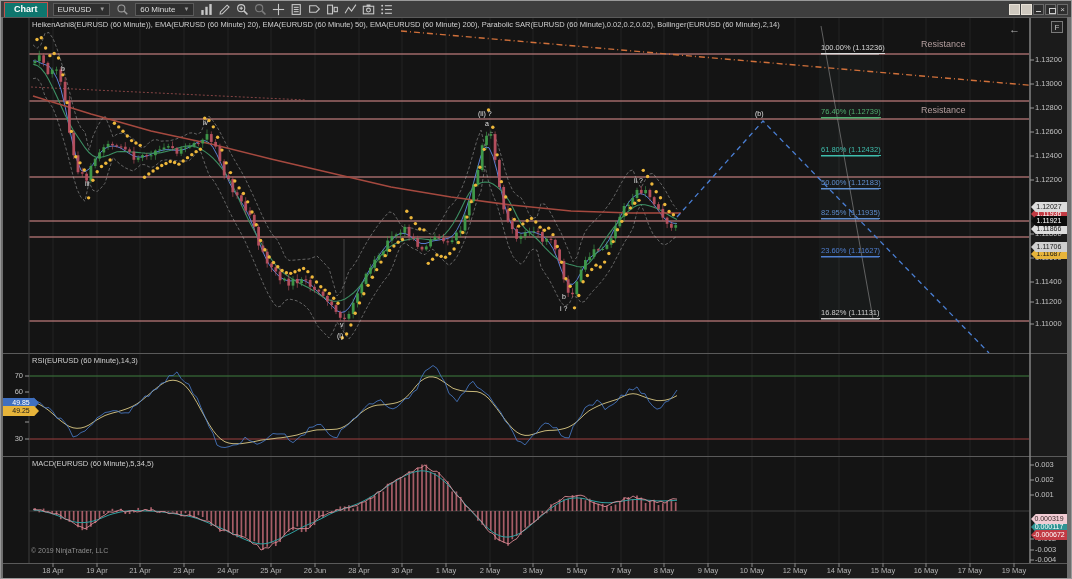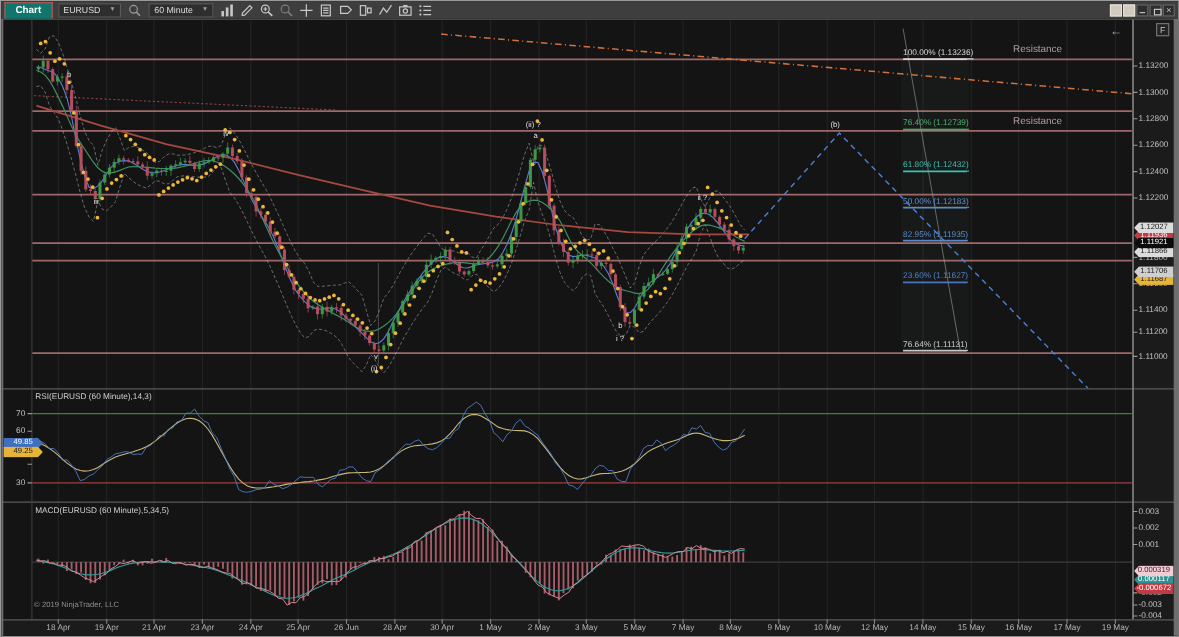--- a/index.html
+++ b/index.html
@@ -861,20 +861,21 @@
       <line x1="882" y1="562" x2="882" y2="566" stroke="#888" stroke-width="1"></line>
       <line x1="925" y1="562" x2="925" y2="566" stroke="#888" stroke-width="1"></line>
       <line x1="969" y1="562" x2="969" y2="566" stroke="#888" stroke-width="1"></line>
       <line x1="1013" y1="562" x2="1013" y2="566" stroke="#888" stroke-width="1"></line>
       <rect x="0" y="16" width="2" height="563" fill="#6e6e6e"></rect>
       <rect x="1066" y="16" width="6" height="563" fill="#6e6e6e"></rect>
       <rect x="0" y="577" width="1072" height="2" fill="#6e6e6e"></rect>
     </svg>
 
   <div class="abs" id="abs-layer">
+    <div class="panel-label" style="left:31px;top:19px;max-width:990px;overflow:hidden">HeikenAshi8(EURUSD (60 Minute)), EMA(EURUSD (60 Minute) 20), EMA(EURUSD (60 Minute) 50), EMA(EURUSD (60 Minute) 200), Parabolic SAR(EURUSD (60 Minute),0.02,0.2,0.02), Bollinger(EURUSD (60 Minute),2,14)</div>
     <div class="panel-label" style="left:31px;top:355px">RSI(EURUSD (60 Minute),14,3)</div>
     <div class="panel-label" style="left:31px;top:458px">MACD(EURUSD (60 Minute),5,34,5)</div>
     <div class="panel-label" style="left:30px;top:546px;font-size:7px;color:#8f8f8f">© 2019 NinjaTrader, LLC</div>
     <div class="backarrow">←</div>
     <div class="fbtn">F</div>
   <div class="lbl" style="left: 1034px; top: 54px; font-size: 7.5px;">1.13200</div>
       <div class="lbl" style="left: 1034px; top: 78px; font-size: 7.5px;">1.13000</div>
       <div class="lbl" style="left: 1034px; top: 102px; font-size: 7.5px;">1.12800</div>
       <div class="lbl" style="left: 1034px; top: 126px; font-size: 7.5px;">1.12600</div>
       <div class="lbl" style="left: 1034px; top: 150px; font-size: 7.5px;">1.12400</div>
@@ -904,21 +905,21 @@
       <div class="badge left" style="left: 2px; top: 405px; background: rgb(231, 180, 58); color: rgb(26, 26, 26); z-index: 3;">49.25</div>
       <div class="badge" style="left: 1030px; top: 513px; background: rgb(242, 204, 212); color: rgb(58, 42, 42); z-index: 3;">0.000319</div>
       <div class="badge" style="left: 1030px; top: 521px; background: rgb(47, 147, 147); color: rgb(255, 255, 255); z-index: 2;">0.000117</div>
       <div class="badge" style="left: 1030px; top: 529px; background: rgb(194, 59, 68); color: rgb(255, 255, 255); z-index: 3;">-0.000672</div>
       <div class="fib" style="left: 820px; top: 42px; color: rgb(216, 216, 216); border-color: rgb(216, 216, 216);">100.00% (1.13236)</div>
       <div class="fib" style="left: 820px; top: 106px; color: rgb(79, 174, 110); border-color: rgb(79, 174, 110);">76.40% (1.12739)</div>
       <div class="fib" style="left: 820px; top: 144px; color: rgb(63, 191, 174); border-color: rgb(63, 191, 174);">61.80% (1.12432)</div>
       <div class="fib" style="left: 820px; top: 177px; color: rgb(96, 144, 208); border-color: rgb(96, 144, 208); text-align: center;">50.00% (1.12183)</div>
       <div class="fib" style="left: 820px; top: 207px; color: rgb(94, 140, 204); border-color: rgb(94, 140, 204);">82.95% (1.11935)</div>
       <div class="fib" style="left: 820px; top: 245px; color: rgb(79, 127, 208); border-color: rgb(79, 127, 208);">23.60% (1.11627)</div>
-      <div class="fib" style="left: 820px; top: 307px; color: rgb(204, 204, 204); border-color: rgb(204, 204, 204);">76.64% (1.11131)</div>
+      <div class="fib" style="left: 820px; top: 307px; color: rgb(204, 204, 204); border-color: rgb(204, 204, 204);">16.82% (1.11131)</div>
       <div class="res" style="left: 920px; top: 38px;">Resistance</div>
       <div class="res" style="left: 920px; top: 104px;">Resistance</div>
       <div class="wave" style="left: 60px; top: 64px;">b</div>
       <div class="wave" style="left: 84px; top: 179px;">iii</div>
       <div class="wave" style="left: 202px; top: 118px;">iv</div>
       <div class="wave" style="left: 339px; top: 320px;">v</div>
       <div class="wave" style="left: 336px; top: 331px;">(i)</div>
       <div class="wave" style="left: 477px; top: 109px;">(ii) ?</div>
       <div class="wave" style="left: 484px; top: 119px;">a</div>
       <div class="wave" style="left: 561px; top: 292px;">b</div>

